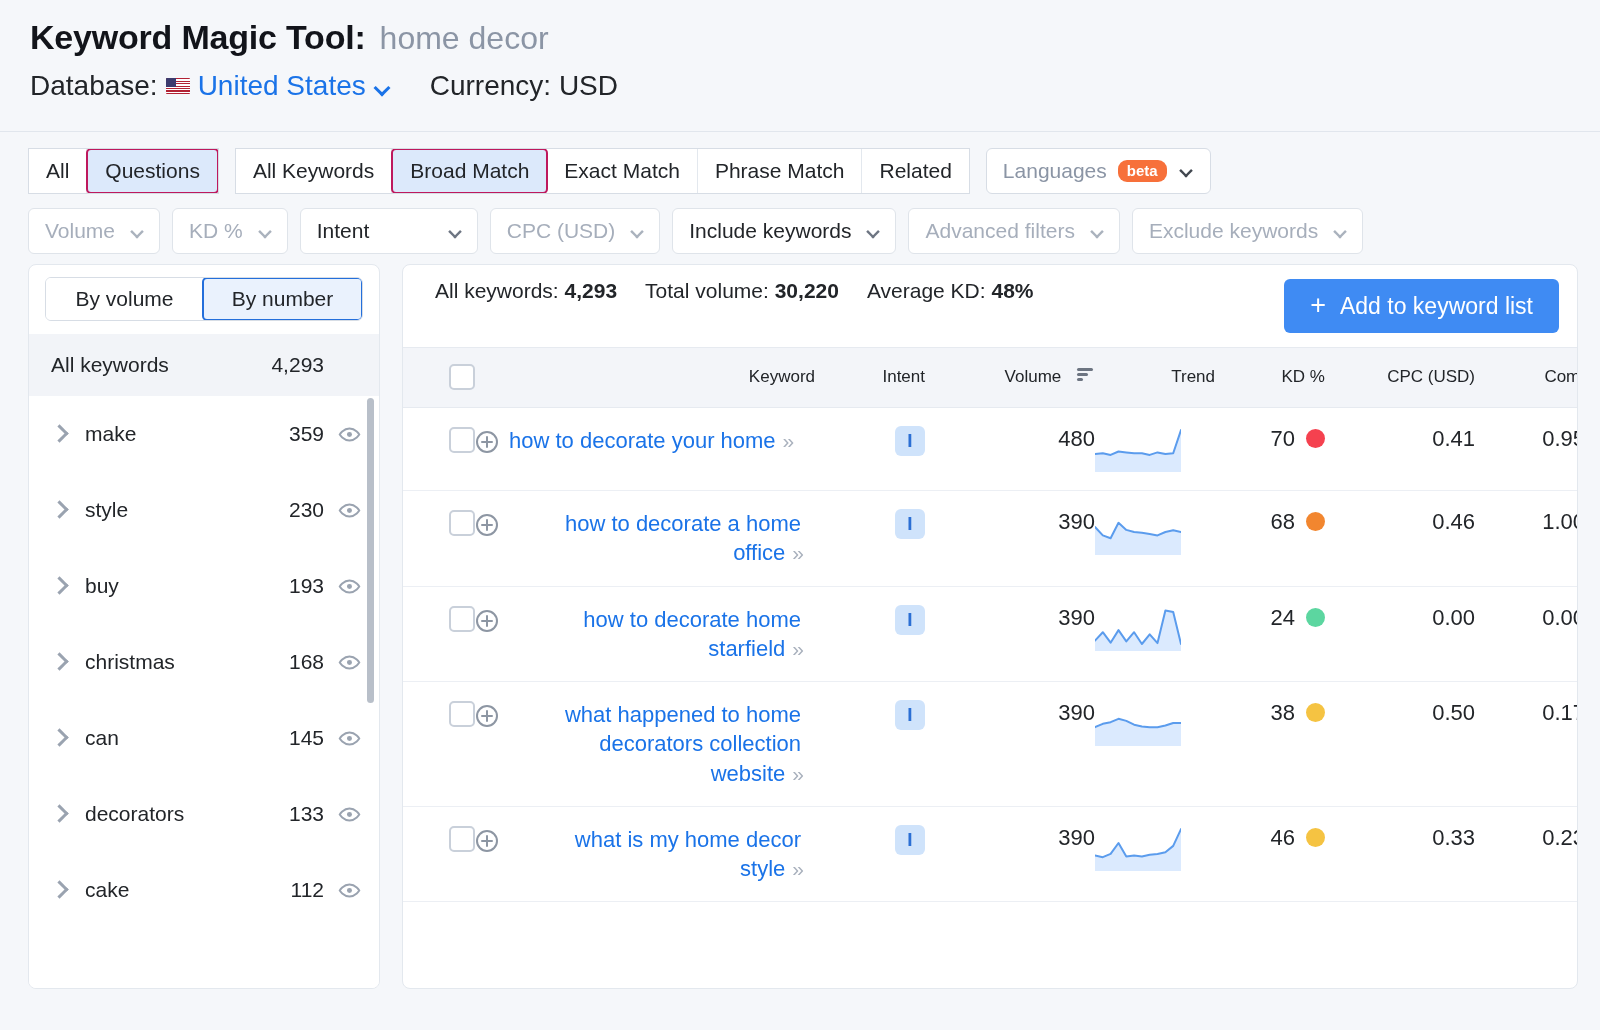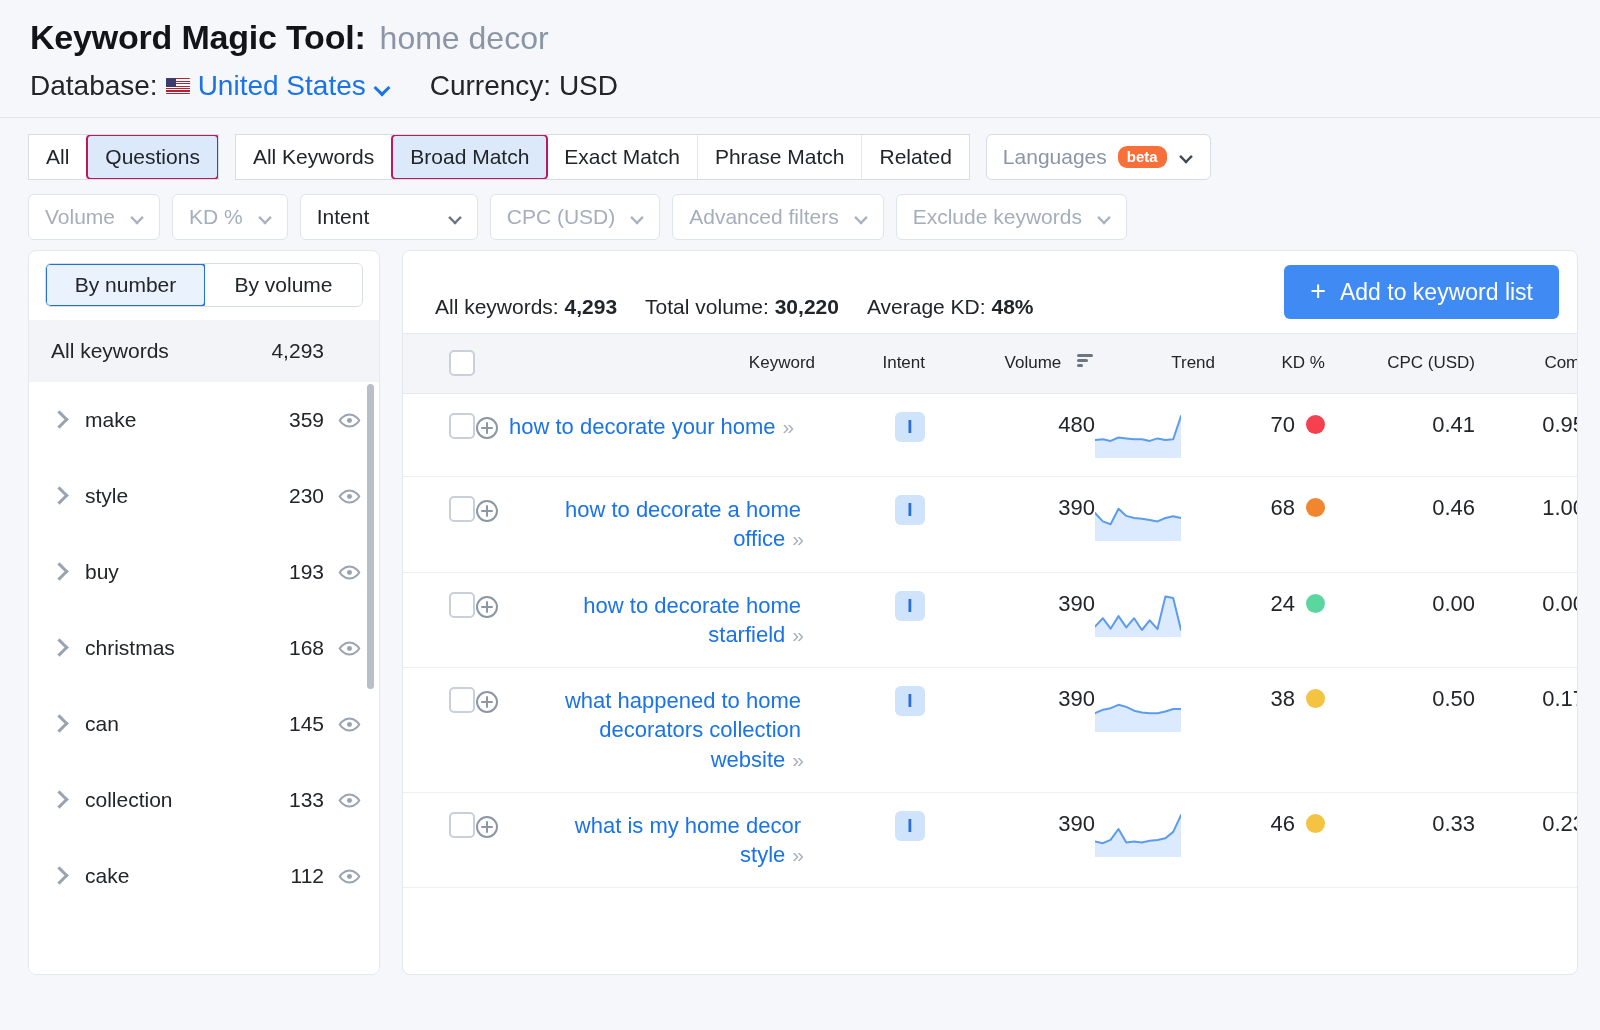--- a/index.html
+++ b/index.html
@@ -9,21 +9,21 @@
     font-family: "Liberation Sans", sans-serif;
     color: #222529;
     overflow: hidden;
   }
 
   
   .page-header {
     padding: 18px 30px 16px 30px;
     background: #f5f7fa;
     border-bottom: 1px solid #e1e6ed;
-    height: 118px;
+    height: 132px;
   }
   .title-row {
     display: flex;
     align-items: baseline;
     gap: 14px;
   }
   .title-main {
     font-size: 34px;
     font-weight: bold;
     color: #12141a;
@@ -296,21 +296,21 @@
     background: #fff;
     border: 1px solid #e3e8ee;
     border-radius: 8px;
     overflow: hidden;
     display: flex;
     flex-direction: column;
     min-width: 0;
   }
   .tbl-summary {
     display: flex;
-    align-items: flex-end;
+    align-items: flex-start;
     padding: 14px 18px 14px 32px;
     gap: 28px;
   }
   .sum-item {
     font-size: 21px;
     color: #222529;
     white-space: nowrap;
   }
   .sum-item b { font-weight: bold; }
   .add-btn {
@@ -501,38 +501,42 @@
       <span class="chev-thin"></span>
     </div>
     <div class="f-btn dark" style="min-width:178px;">
       <span>Intent</span>
       <span class="chev-thin"></span>
     </div>
     <div class="f-btn muted">
       <span>CPC (USD)</span>
       <span class="chev-thin"></span>
     </div>
+    <div class="f-btn dark">
+      <span>Include keywords</span>
+      <span class="chev-thin"></span>
+    </div>
     <div class="f-btn muted">
       <span>Advanced filters</span>
       <span class="chev-thin"></span>
     </div>
     <div class="f-btn muted">
       <span>Exclude keywords</span>
       <span class="chev-thin"></span>
     </div>
   </div>
 </div>
 
 <div class="body-wrap">
 
   <div class="sidebar">
     <div class="side-toggle">
       <div class="toggle-group">
+        <div class="toggle-btn">By volume</div>
         <div class="toggle-btn active">By number</div>
-        <div class="toggle-btn">By volume</div>
       </div>
     </div>
     <div class="side-list">
       <div class="side-row head">
         <span class="side-label">All keywords</span>
         <span class="side-count" style="margin-right:37px;">4,293</span>
       </div>
       <div id="side-items">
           <div class="side-row">
             <span class="side-caret"></span>
@@ -584,21 +588,21 @@
             <span class="side-count">145</span>
             <span class="eye">
               <svg width="23" height="23" viewBox="0 0 24 24" fill="none">
                 <path d="M1.8 12S5.4 5.8 12 5.8 22.2 12 22.2 12 18.6 18.2 12 18.2 1.8 12 1.8 12Z" stroke="#9aa3b0" stroke-width="2"></path>
                 <circle cx="12" cy="12" r="2.6" fill="#9aa3b0"></circle>
               </svg>
             </span>
           </div>
           <div class="side-row">
             <span class="side-caret"></span>
-            <span class="side-label">collection</span>
+            <span class="side-label">decorators</span>
             <span class="side-count">133</span>
             <span class="eye">
               <svg width="23" height="23" viewBox="0 0 24 24" fill="none">
                 <path d="M1.8 12S5.4 5.8 12 5.8 22.2 12 22.2 12 18.6 18.2 12 18.2 1.8 12 1.8 12Z" stroke="#9aa3b0" stroke-width="2"></path>
                 <circle cx="12" cy="12" r="2.6" fill="#9aa3b0"></circle>
               </svg>
             </span>
           </div>
           <div class="side-row">
             <span class="side-caret"></span>

